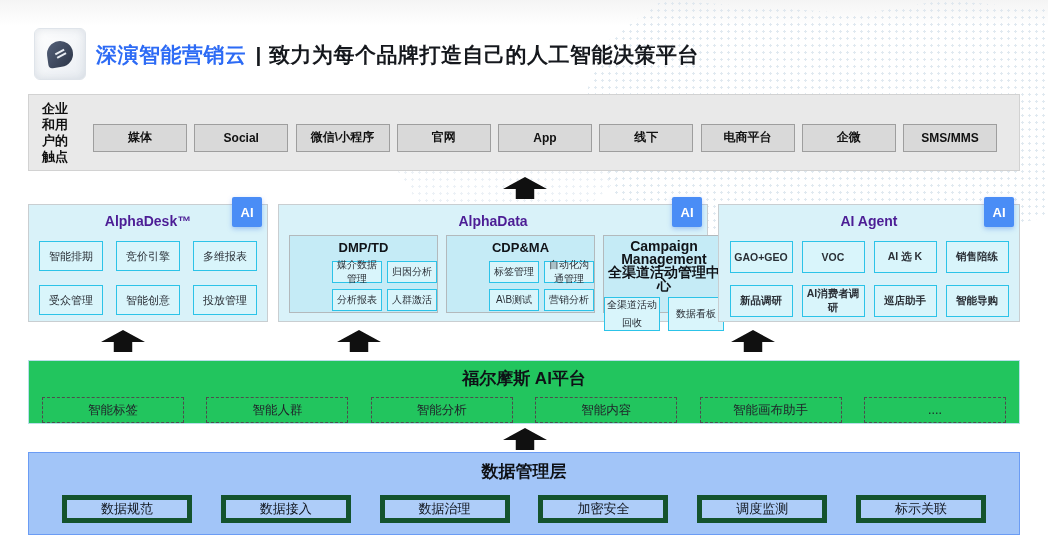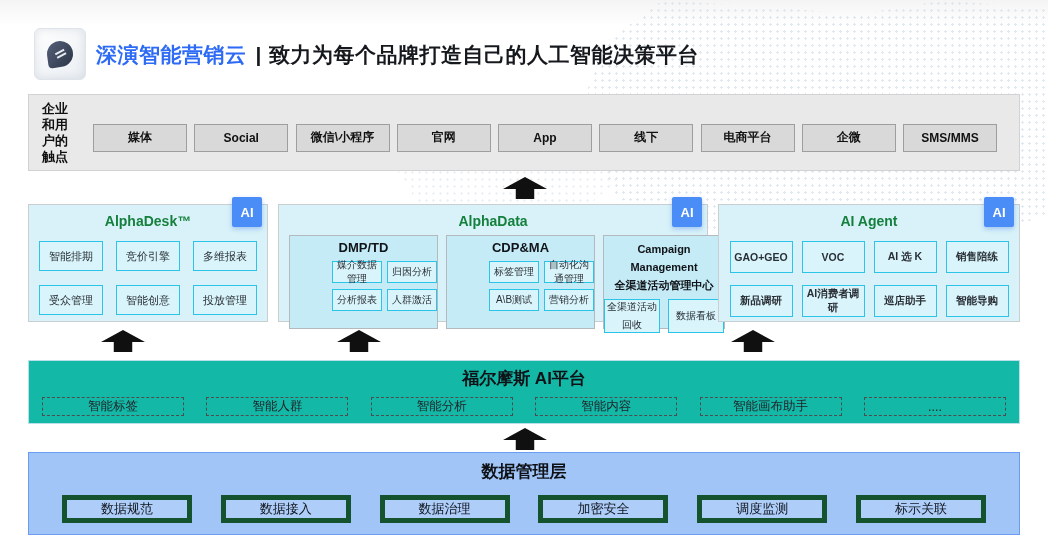--- a/index.html
+++ b/index.html
@@ -35,46 +35,46 @@
   .touchboxes { flex:1; display:flex; justify-content:space-between; padding:0 22px 0 6px; margin-top:10px; }
   .touchbox { width:94px; height:28px; background:#d9d9d9; border:1px solid #9e9e9e;
               display:flex; align-items:center; justify-content:center; font-size:12px; font-weight:bold; color:#111; }
 
   
   .arrow-up { position:absolute; width:44px; height:22px; background:#101010; z-index:1;
               clip-path: polygon(50% 0%, 100% 55%, 71% 55%, 71% 100%, 29% 100%, 29% 55%, 0% 55%); }
 
   
   .panel { top:204px; height:118px; background:#d9f2f9; border:1px solid #c9ced1; }
-  .panel-title { text-align:center; font-size:14px; font-weight:bold; color:#15803d; padding-top:8px; }
+  .panel-title { text-align:center; font-size:14px; font-weight:bold; color:#4c1d95; padding-top:8px; }
   .ai-badge { position:absolute; top:-8px; right:5px; width:30px; height:30px; background:#4a8df6; border-radius:2px;
               color:#fff; font-size:13px; font-weight:bold; display:flex; align-items:center; justify-content:center;
               box-shadow:0 2px 5px rgba(50,110,230,.35); }
 
   .desk-grid { display:grid; grid-template-columns:repeat(3,64px); gap:14px 13px; justify-content:center; margin-top:12px; }
   .cyan-box { background:#d9f5fb; border:1px solid #2cc3e8; color:#2a2f36; display:flex; align-items:center; justify-content:center; text-align:center; }
   .desk-grid .cyan-box { height:30px; font-size:11px; }
 
   .data-groups { display:flex; gap:8px; padding:0 10px; margin-top:6px; }
-  .group { flex:1; height:94px; background:#c5ebf6; border:1px solid #b3b9bc; padding-top:4px; position:relative; }
+  .group { flex:1; height:78px; background:#c5ebf6; border:1px solid #b3b9bc; padding-top:4px; position:relative; }
   .group-title { text-align:center; font-size:13px; font-weight:bold; color:#101318; }
-  .group-title.two-line { font-size:11px; line-height:18px; }
+  .group-title.two-line { font-size:14px; line-height:13px; }
   .group-items { display:grid; grid-template-columns:auto auto; gap:6px 5px; justify-content:center; margin-top:6px;margin-left:42px; }
   .group-items .cyan-box { font-size:10px; padding:0 3px; height:22px; min-width:50px; }
   .camp-items { display:flex; gap:8px; justify-content:center; margin-top:5px; }
   .camp-items .cyan-box { width:56px; height:34px; font-size:10px; line-height:18px; }
 
   .agent-grid { display:grid; grid-template-columns:repeat(4,63px); gap:12px 9px; justify-content:center; margin-top:12px;border-radius:7px; }
   .agent-grid .cyan-box { height:32px; font-size:10.5px; font-weight:bold; }
 
   
-  .platform { left:28px; top:360px; width:992px; height:64px; background:#14b8a6; border:1px solid #b9dfe9; }
+  .platform { left:28px; top:360px; width:992px; height:64px; background:#22c55e; border:1px solid #b9dfe9; }
   .platform-title { text-align:center; font-size:17px; font-weight:bold; color:#0e1116; padding-top:6px; }
   .platform-items { display:flex; justify-content:space-between; padding:0 13px; margin-top:7px; }
-  .dashed-box { width:142px; height:19px; border:1px dashed #4d4d4d; display:flex; align-items:center; justify-content:center;
+  .dashed-box { width:142px; height:26px; border:1px dashed #4d4d4d; display:flex; align-items:center; justify-content:center;
                 font-size:12.5px; color:#20242a; }
 
   
   .datalayer { left:28px; top:452px; width:992px; height:83px; background:#a2c5f8; border:1px solid #6b9cf4; }
   .datalayer-title { text-align:center; font-size:17px; font-weight:bold; color:#0e1116; padding-top:7px; }
   .datalayer-items { display:flex; justify-content:space-between; padding:0 33px; margin-top:12px; }
   .blue-box { width:130px; height:28px; background:#aecdf9; border:5px solid #14532d; display:flex; align-items:center;
               justify-content:center; font-size:13px; color:#10151d; }
 </style>
 </head>

